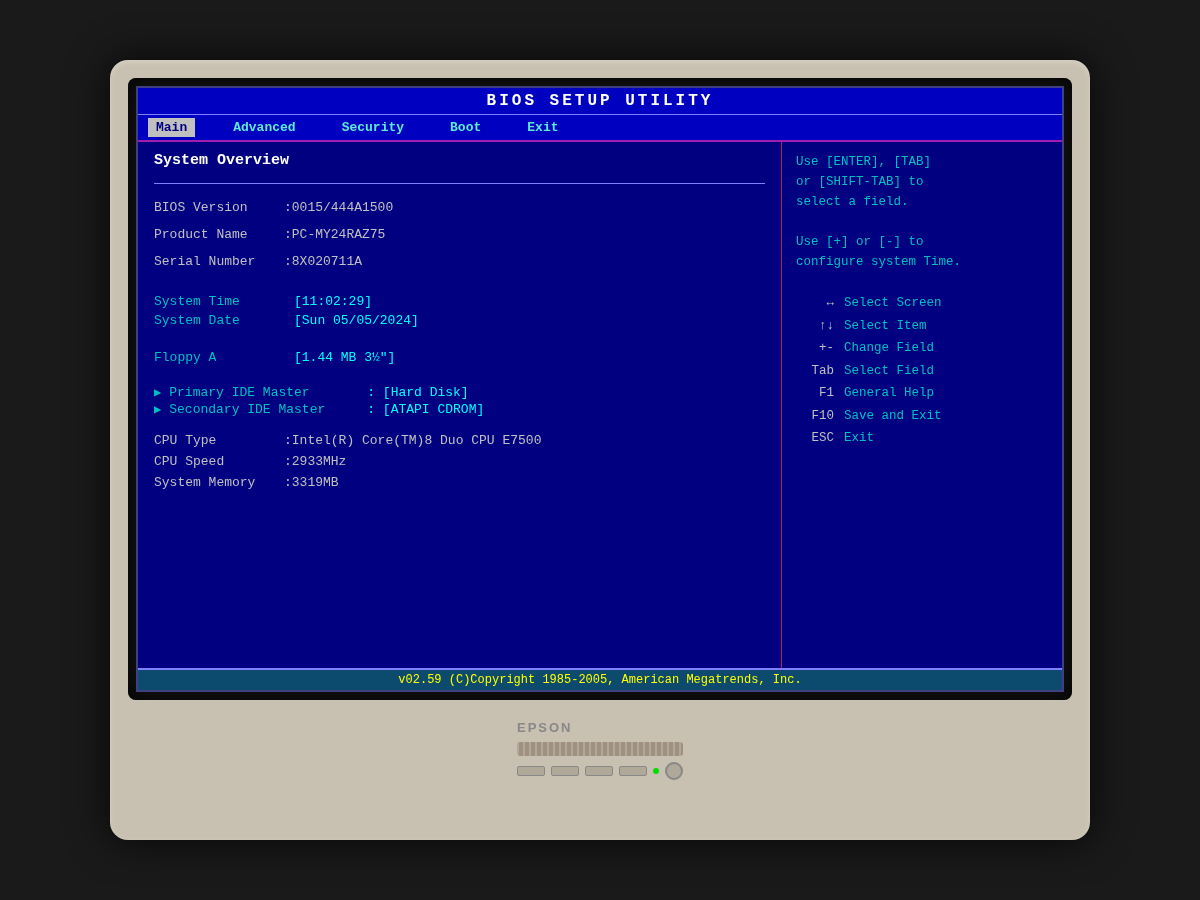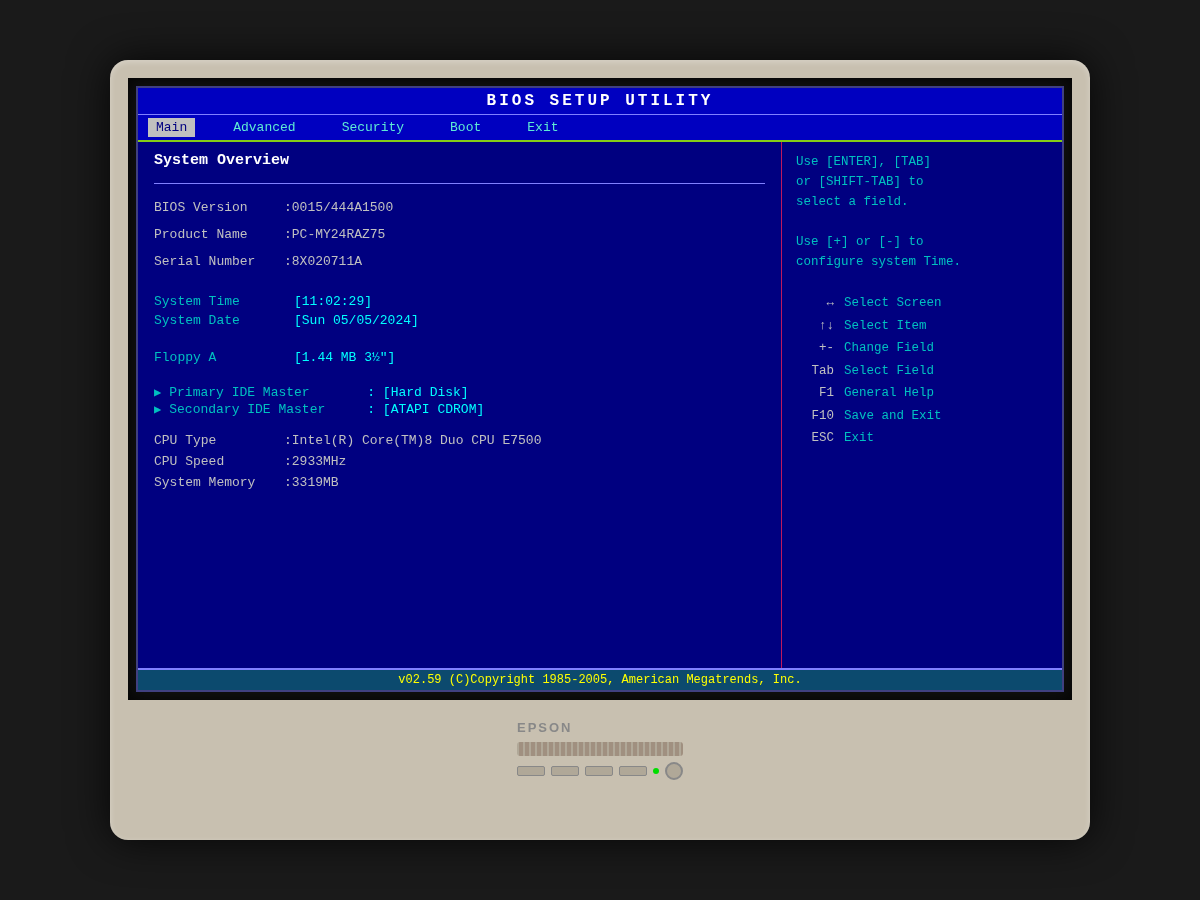--- a/index.html
+++ b/index.html
@@ -23,21 +23,21 @@
       box-shadow: 0 0 40px rgba(0,0,0,0.8), inset 0 2px 6px rgba(255,255,255,0.3);
       display: flex;
       flex-direction: column;
       align-items: center;
     }
 
     .screen-bezel {
       width: 100%;
       flex: 1;
       background: #111;
-      border-radius: 0;
+      border-radius: 8px;
       padding: 8px;
       box-shadow: inset 0 0 20px rgba(0,0,0,0.9);
     }
 
     .bios-screen {
       width: 100%;
       height: 100%;
       background: #000080;
       color: #c0c0c0;
       font-size: 14px;
@@ -55,22 +55,23 @@
       font-size: 16px;
       letter-spacing: 3px;
       border-bottom: 1px solid #8080ff;
     }
 
     .menu-bar {
       background: #0000c0;
       display: flex;
       flex-direction: row;
       padding: 3px 10px;
-      border-bottom: 2px solid #84cc16;
+      border-bottom: 2px solid #a21caf;
       gap: 30px;
+      font-weight: bold;
     }
 
     .menu-item {
       color: #5eead4;
       padding: 2px 8px;
       font-size: 13px;
       cursor: pointer;
     }
 
     .menu-item.active {

